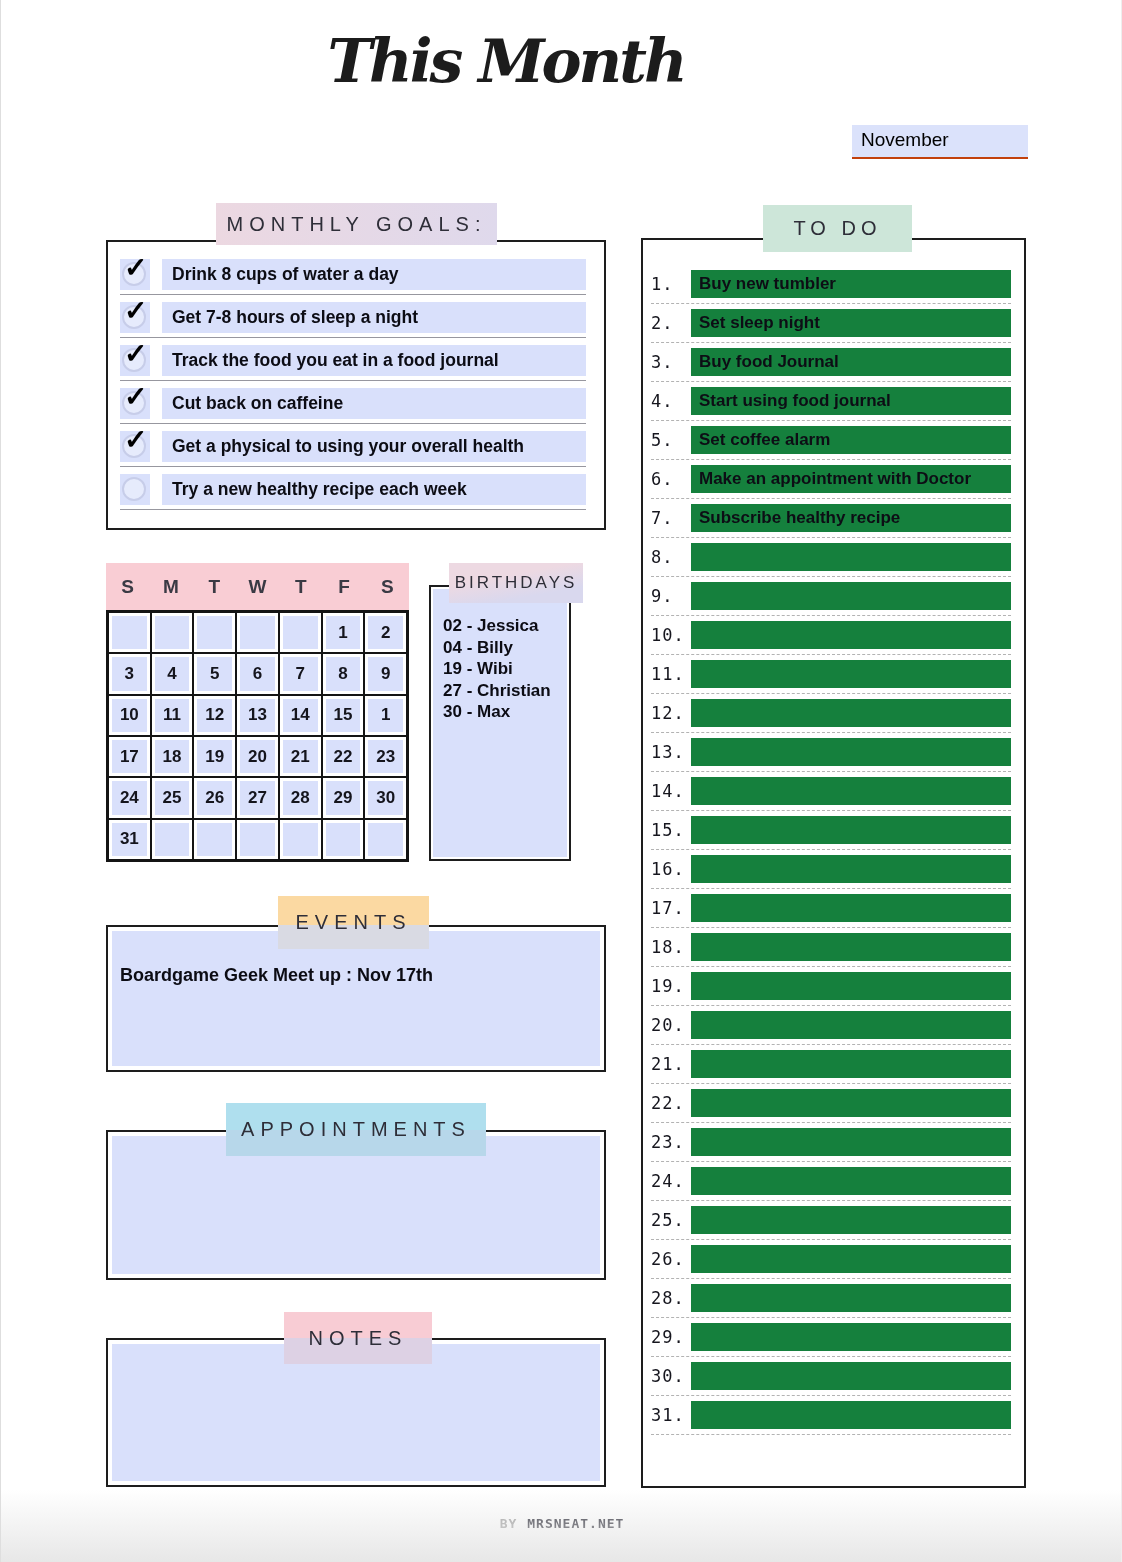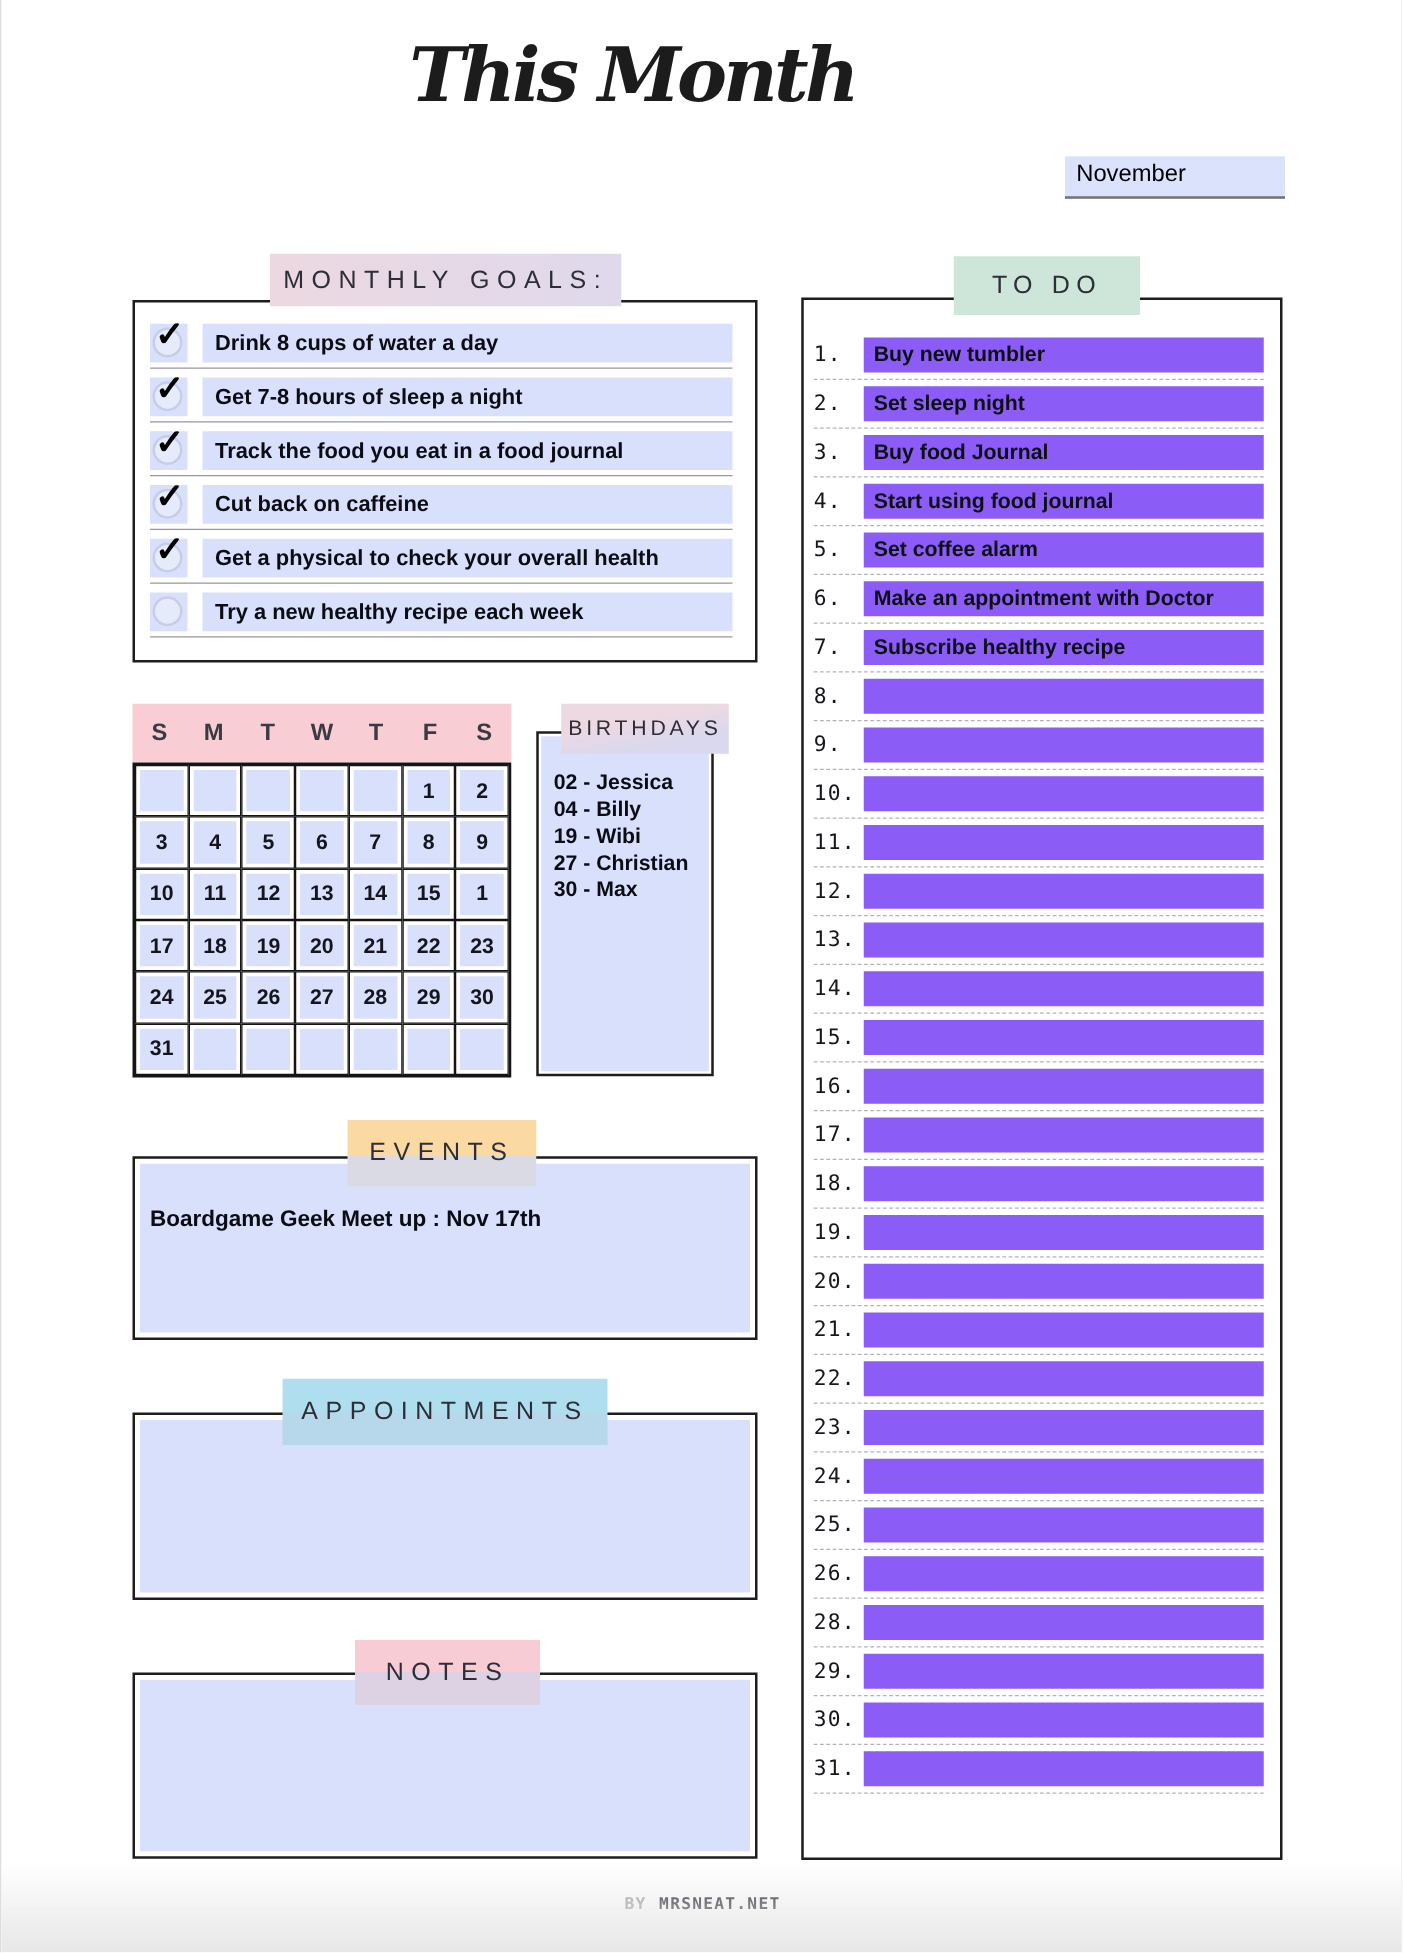--- a/index.html
+++ b/index.html
@@ -16,21 +16,21 @@
     pointer-events:none;
   }
   
   .title {
     position:absolute; top:26px; left:0; width:1010px; text-align:center;
     font-family:"DejaVu Serif", serif; font-style:italic; font-weight:bold;
     font-size:60px; letter-spacing:-3px; color:#1c1c1c;
   }
   .month-field {
     position:absolute; left:851px; top:125px; width:176px; height:34px;
-    background:#dbe2fb; border:none; border-bottom:2px solid #737373;
+    background:#dbe2fb; border:none; border-bottom:2px solid #c2410c;
     font-family:"Liberation Sans", sans-serif; font-size:19px; color:#000;
     padding:0 6px 2px 9px; outline:none;
   }
   
   .tab {
     position:absolute; z-index:3; display:flex; align-items:center; justify-content:center;
     color:#2e2e38; white-space:nowrap;
   }
   .tab-goals { left:215px; top:203px; width:281px; height:42px;
     background:linear-gradient(90deg,#ecd8e1,#dfd9ec);
@@ -85,21 +85,21 @@
   .birthday-list { padding:26px 10px 0 10px; }
   .birthday-entry { font-weight:bold; font-size:17px; line-height:21.5px; color:#0c0c14; }
   
   .event-fill { padding:34px 10px 0 8px; font-weight:bold; font-size:18px; color:#0c0c14; }
   
   .todo-rows { position:absolute; left:8px; right:13px; top:30px; }
   .todo-row { display:flex; align-items:stretch; padding-bottom:5px;
     border-bottom:1px dashed #b3b3b3; margin-bottom:5px; }
   .todo-num { width:40px; flex:none; font-family:"DejaVu Sans Mono", monospace;
     font-size:17px; line-height:28px; letter-spacing:1px; color:#16161e; }
-  .todo-bar { flex:1; height:28px; background:#8b5cf6; line-height:28px;
+  .todo-bar { flex:1; height:28px; background:#15803d; line-height:28px;
     padding-left:8px; font-weight:bold; font-size:17px; color:#0d0d15; }
   
   .footer { position:absolute; top:1516px; left:0; width:1122px; text-align:center;
     font-family:"DejaVu Sans Mono", monospace; font-weight:bold;
     font-size:13px; letter-spacing:1px; }
   .footer .by { color:#9b9b9b; margin-right:10px; }
   .footer .brand { color:#20202c; }
 </style>
 </head>
 <body>
@@ -143,21 +143,21 @@
             <span class="goal-mark">✓</span>
           </span>
           <span class="goal-bar">Cut back on caffeine</span>
         </div>
 
         <div class="goal-row">
           <span class="goal-check">
             <span class="goal-circle"></span>
             <span class="goal-mark">✓</span>
           </span>
-          <span class="goal-bar">Get a physical to check your overall health</span>
+          <span class="goal-bar">Get a physical to using your overall health</span>
         </div>
 
         <div class="goal-row">
           <span class="goal-check">
             <span class="goal-circle"></span>
             <span class="goal-mark"></span>
           </span>
           <span class="goal-bar">Try a new healthy recipe each week</span>
         </div>
       </div>

